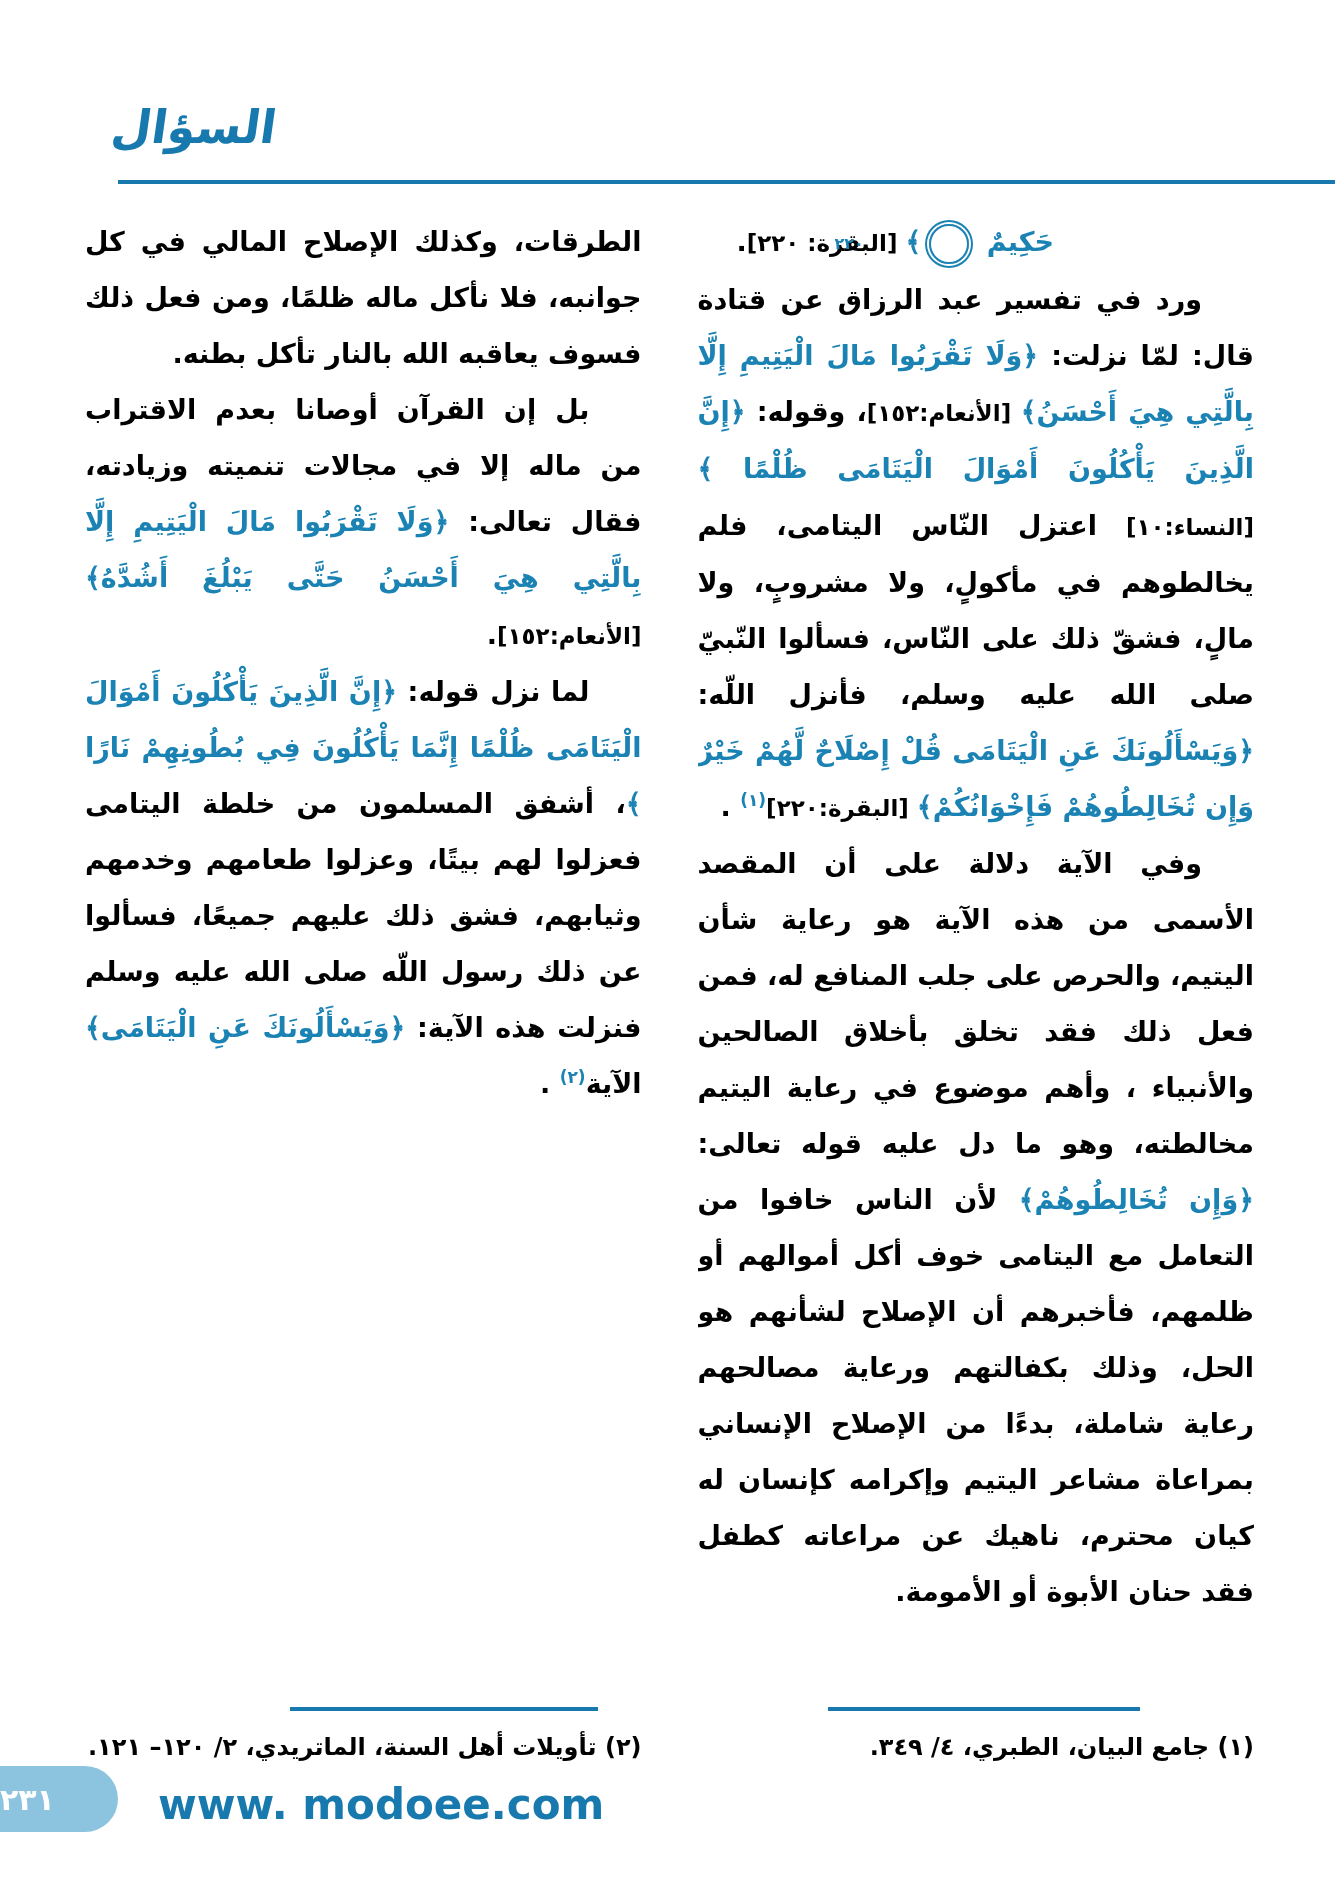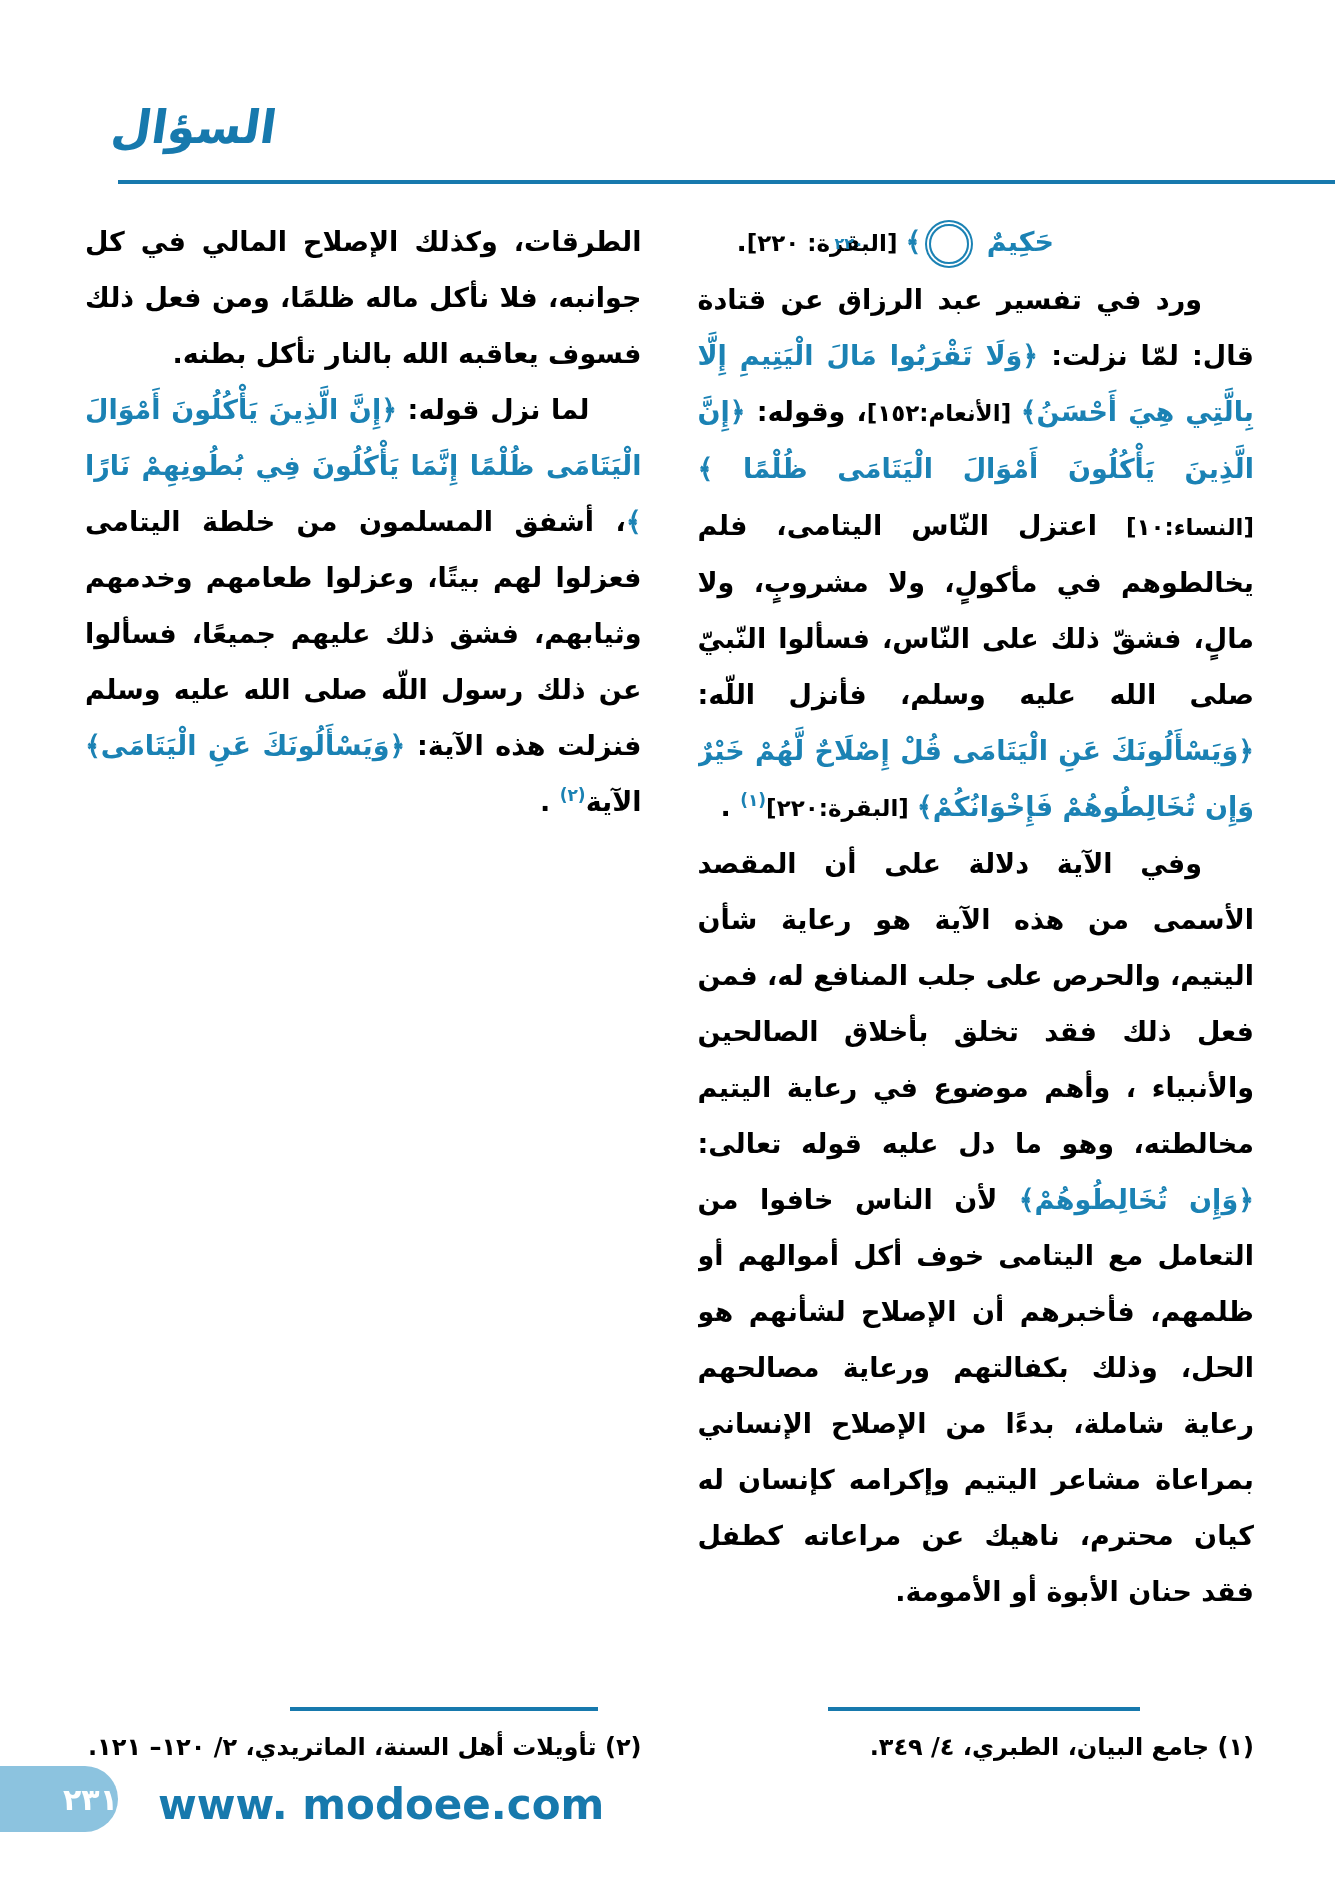--- a/index.html
+++ b/index.html
@@ -34,21 +34,21 @@
   .footnotes { margin-top:auto; }
   .fn-rule { height:4px; background:var(--accent); margin-bottom:16px; }
   #right-col .fn-rule { width:312px; margin-left:auto; margin-right:114px; }
   #left-col .fn-rule { width:308px; margin-left:auto; margin-right:44px; }
   .footnote { color:var(--text); font-size:24px; font-weight:bold; line-height:41px;
               text-align:right; padding-right:62px; text-indent:-62px; }
   
   .page-badge {
     position:absolute; top:1766px; left:0; width:118px; height:66px;
     background:var(--badge); border-radius:0 36px 36px 0;
-    display:flex; align-items:center; justify-content:flex-start;
+    display:flex; align-items:center; justify-content:flex-end;
     color:#ffffff; font-size:30px; font-weight:bold;
   }
   .website { position:absolute; top:1780px; left:158px; direction:ltr;
              color:var(--accent); font-size:42px; font-weight:bold; }
 </style>
 </head>
 <body>
 
 <div class="page" style="--accent: #1779ad; --quran: #1b82b4; --badge: #8cc3df; --text: #000000;">
 
@@ -65,20 +65,21 @@
       <div class="footnotes">
         <div class="fn-rule"></div>
         <div id="right-fnlist">
             <div class="footnote"><span>(١) </span><span>جامع البيان، الطبري، ٤/ ٣٤٩.</span></div>
           </div>
       </div>
     </div>
     <div class="column" id="left-col">
       <div id="left-paras">
           <p class="para"><span class="body-seg">الطرقات، وكذلك الإصلاح المالي في كل جوانبه، فلا نأكل ماله ظلمًا، ومن فعل ذلك فسوف يعاقبه الله بالنار تأكل بطنه.</span></p>
+          <p class="para indent"><span class="body-seg">بل إن القرآن أوصانا بعدم الاقتراب من ماله إلا في مجالات تنميته وزيادته، فقال تعالى: </span><span class="quran-seg">﴿وَلَا تَقْرَبُوا مَالَ الْيَتِيمِ إِلَّا بِالَّتِي هِيَ أَحْسَنُ حَتَّى يَبْلُغَ أَشُدَّهُ﴾</span><span class="ref-seg"> [الأنعام:١٥٢]</span><span class="body-seg">.</span></p>
           <p class="para indent"><span class="body-seg">لما نزل قوله: </span><span class="quran-seg">﴿إِنَّ الَّذِينَ يَأْكُلُونَ أَمْوَالَ الْيَتَامَى ظُلْمًا إِنَّمَا يَأْكُلُونَ فِي بُطُونِهِمْ نَارًا ﴾</span><span class="body-seg">، أشفق المسلمون من خلطة اليتامى فعزلوا لهم بيتًا، وعزلوا طعامهم وخدمهم وثيابهم، فشق ذلك عليهم جميعًا، فسألوا عن ذلك رسول اللّه صلى الله عليه وسلم فنزلت هذه الآية: </span><span class="quran-seg">﴿وَيَسْأَلُونَكَ عَنِ الْيَتَامَى﴾</span><span class="body-seg"> الآية</span><sup class="fn-marker">(٢)</sup><span class="body-seg"> .</span></p>
         </div>
       <div class="footnotes">
         <div class="fn-rule"></div>
         <div id="left-fnlist">
             <div class="footnote"><span>(٢) </span><span>تأويلات أهل السنة، الماتريدي، ٢/ ١٢٠– ١٢١.</span></div>
           </div>
       </div>
     </div>
   </div>

